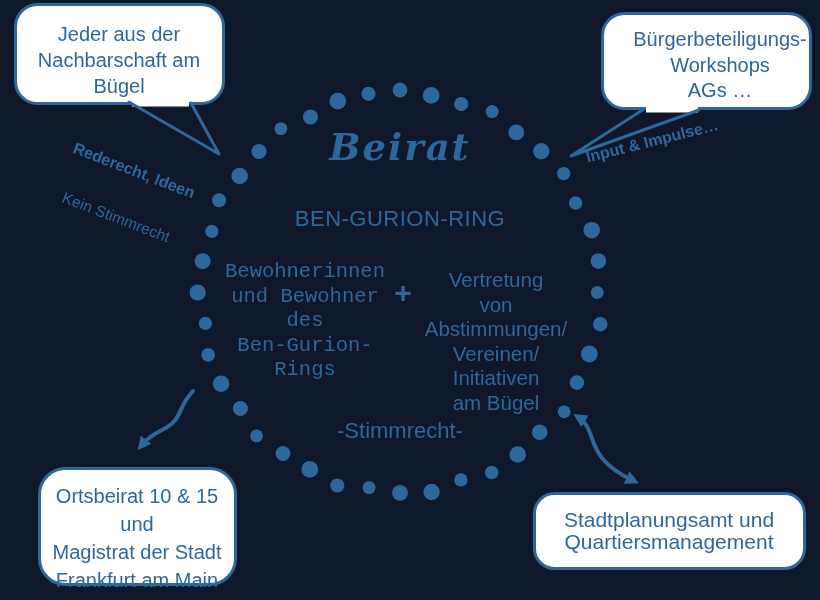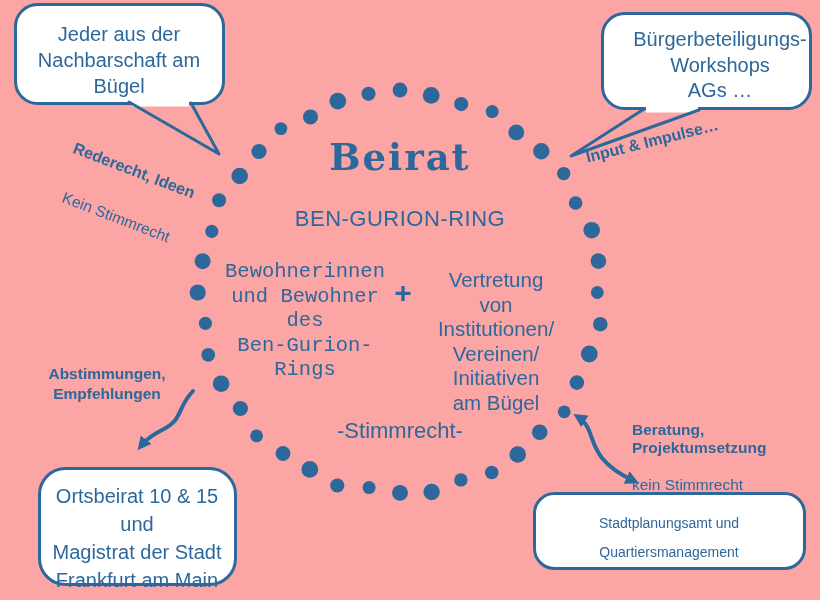--- a/index.html
+++ b/index.html
@@ -1,39 +1,39 @@
 <!DOCTYPE html>
 <html style="--accent: #2d689c;"><head>
 <meta charset="utf-8">
 <style>
   :root { --accent: #2d689c; }
   html,body { margin:0; padding:0; background:#ffffff; }
   .canvas {
-    position:relative; width:820px; height:600px; background:#fca5a5;
+    position:relative; width:820px; height:600px; background:#0f172a;
     font-family:"Liberation Sans", sans-serif; overflow:hidden;
   }
   .canvas svg.layer { position:absolute; left:0; top:0; }
   .accent-stroke { stroke:var(--accent); }
   .accent-fill   { fill:var(--accent); }
   .shape { fill:#ffffff; stroke:var(--accent); stroke-width:3; }
   .txt {
     position:absolute; color:var(--accent); white-space:pre-line;
     -webkit-user-select:none; user-select:none;
   }
   .center { text-align:center; }
   .bold { font-weight:bold; }
 
   .bubble-tl-text { left:22px;  top:21px;  width:194px; font-size:20px;   line-height:26px; }
   .bubble-tr-text { left:604px; top:27px;  width:232px; font-size:20px;   line-height:25.5px; }
   .box-bl-text    { left:41px;  top:482px; width:192px; font-size:20px;   line-height:28px; }
-  .box-br-text    { left:537px; top:509px; width:264px; font-size:14px;   line-height:29px; }
+  .box-br-text    { left:537px; top:509px; width:264px; font-size:21px;   line-height:22px; }
 
   .ring-title {
-    left:250px; top:135px; width:300px; font-size:37px; font-weight:bold;
-    font-family:"DejaVu Serif", serif; letter-spacing:2px;
+    left:250px; top:125px; width:300px; font-size:37px; font-weight:bold;
+    font-family:"DejaVu Serif", serif; letter-spacing:2px;font-style:italic;
   }
   .ring-sub1 { left:250px; top:179px; width:300px; font-size:21px; letter-spacing:5.5px; }
   .ring-sub2 { left:250px; top:206px; width:300px; font-size:22px; letter-spacing:0.5px; }
   .group-left  { left:207px; top:260px; width:196px; font-size:20.5px; line-height:24.5px;font-family:Liberation Mono, monospace; }
   .group-plus  { left:384px; top:276px; width:38px;  font-size:30px; font-weight:bold; }
   .group-right { left:398px; top:268px; width:196px; font-size:20.5px; line-height:24.5px; }
   .ring-note   { left:310px; top:418px; width:180px; font-size:22px; }
 
   .label-rederecht {
     left:84px; top:111px; width:136px; font-size:16px; line-height:25px;
@@ -126,39 +126,32 @@
 Workshops
 AGs …</div>
 
   <div class="txt label-rederecht">
     <div class="bold">Rederecht, Ideen</div>
     <div class="line2">Kein Stimmrecht</div>
   </div>
 
   <div class="txt label-input">Input &amp; Impulse…</div>
 
-  <div class="txt center label-abstimmungen">Abstimmungen,
-Empfehlungen</div>
 
-  <div class="txt label-beratung">
-    <div class="bold">Beratung,
-Projektumsetzung</div>
-    <div>kein Stimmrecht</div>
-  </div>
 
   <div class="txt center ring-title">Beirat</div>
   <div class="txt center ring-sub2">BEN-GURION-RING</div>
   <div class="txt center group-left">Bewohnerinnen
 und Bewohner
 des
 Ben-Gurion-Rings</div>
   <div class="txt center group-plus">+</div>
   <div class="txt center group-right">Vertretung
 von
-Institutionen/
+Abstimmungen/
 Vereinen/
 Initiativen
 am Bügel</div>
   <div class="txt center ring-note">-Stimmrecht-</div>
 
   <div class="txt center box-bl-text">Ortsbeirat 10 &amp; 15
 und
 Magistrat der Stadt
 Frankfurt am Main</div>
   <div class="txt center box-br-text">Stadtplanungsamt und

